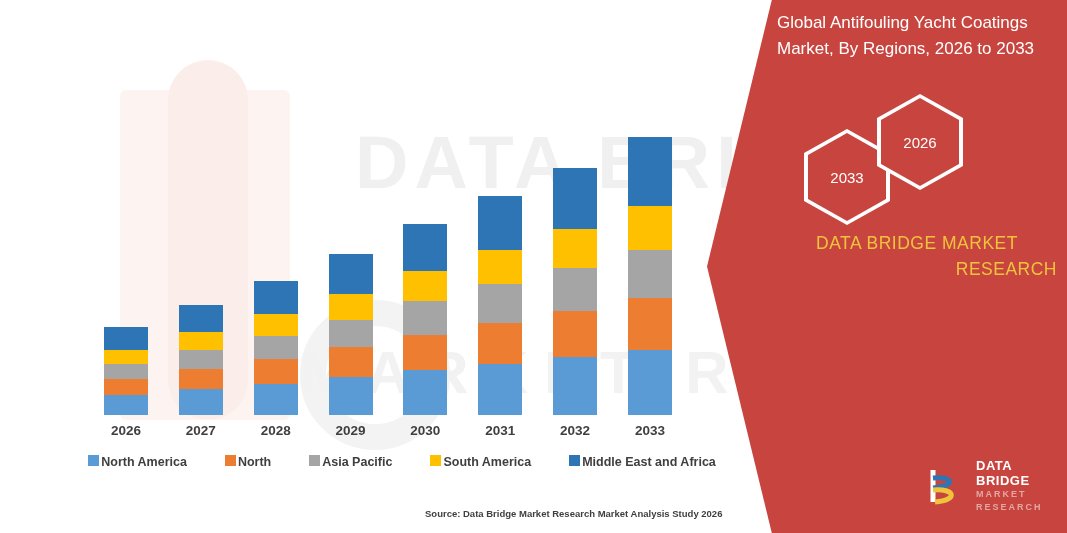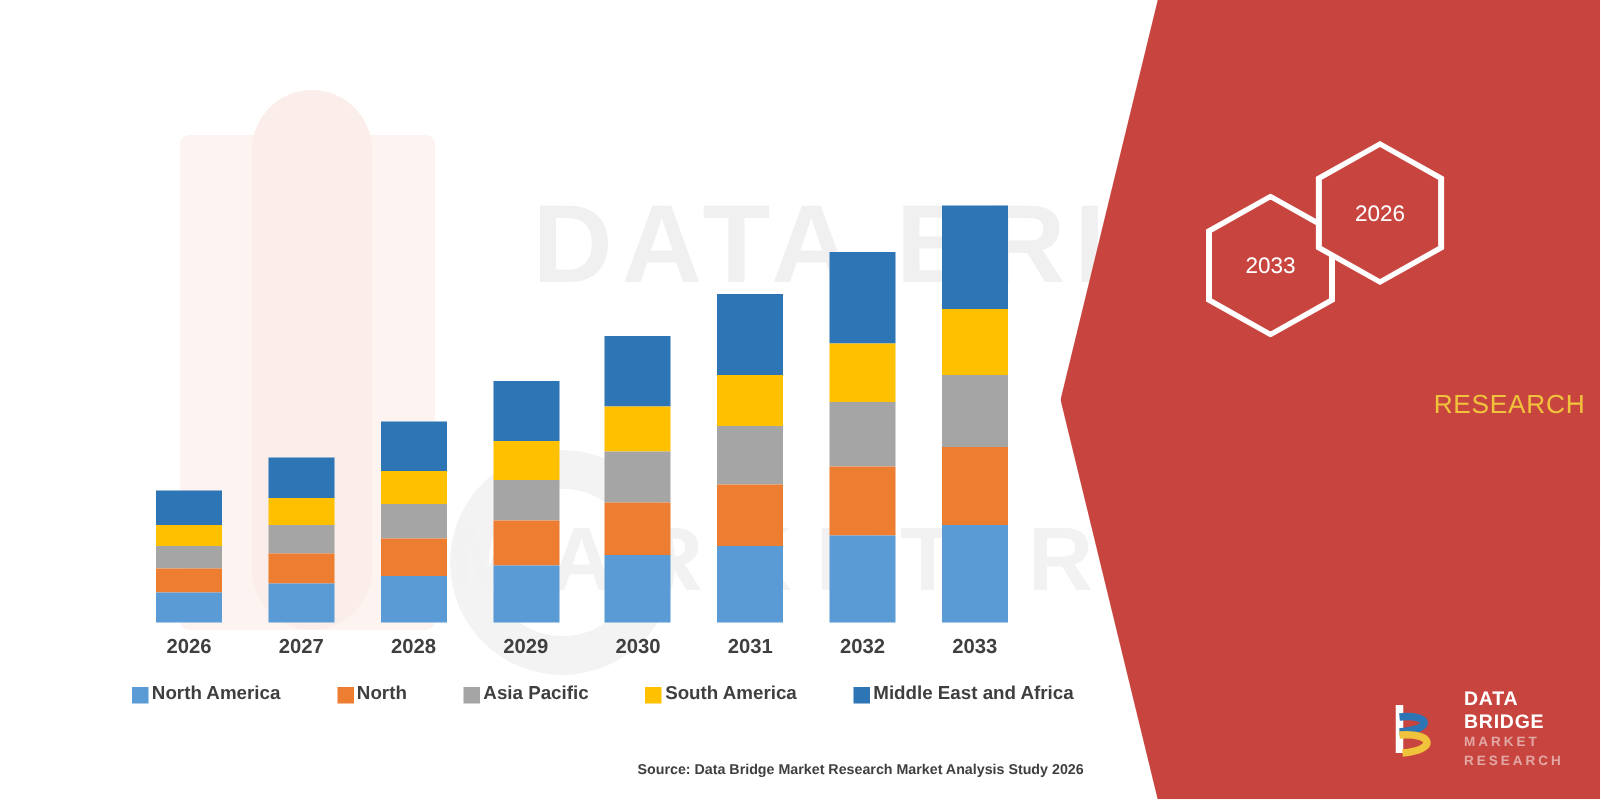--- a/index.html
+++ b/index.html
@@ -137,21 +137,21 @@
     left: 70px;
     top: 455px;
     width: 640px;
     display: flex;
     justify-content: center;
     align-items: center;
     gap: 14px;
   }
   .legend-item {
     display: flex;
-    align-items: flex-end;
+    align-items: flex-start;
     gap: 2px;
     padding-left: 24px;
   }
   .legend-swatch {
     width: 11px;
     height: 11px;
     display: inline-block;
   }
   .legend-label {
     font-size: 12.5px;
@@ -392,32 +392,34 @@
       <div class="legend-item">
         <span class="legend-swatch" style="background: rgb(46, 117, 182);"></span>
         <span class="legend-label">Middle East and Africa</span>
       </div>
     </div>
 
   <div class="footer-right">Source: Data Bridge Market Research  Market Analysis Study 2026</div>
 
   <div class="panel">
     <div class="panel-shape"></div>
+    <div class="panel-title">Global Antifouling Yacht Coatings Market, By Regions, 2026 to 2033</div>
 
     <div class="hex" id="hex-2033">
       <div class="hex-inner">
         <span class="hex-label">2033</span>
       </div>
     </div>
     <div class="hex" id="hex-2026">
       <div class="hex-inner">
         <span class="hex-label">2026</span>
       </div>
     </div>
 
+    <div class="brand-line1">DATA BRIDGE MARKET</div>
     <div class="brand-line2">RESEARCH</div>
 
     <div class="logo-wrap">
       <div class="logo-mark">
         <svg width="40" height="40" viewBox="0 0 40 40" aria-hidden="true">
           <path d="M6 4 L6 36" stroke="#ffffff" stroke-width="5" fill="none"></path>
           <path d="M6 12 C26 10, 30 20, 6 22" fill="none" stroke="#2e75b6" stroke-width="5"></path>
           <path d="M6 24 C28 22, 32 34, 8 36" fill="none" stroke="#f0c33c" stroke-width="5"></path>
         </svg>
       </div>

